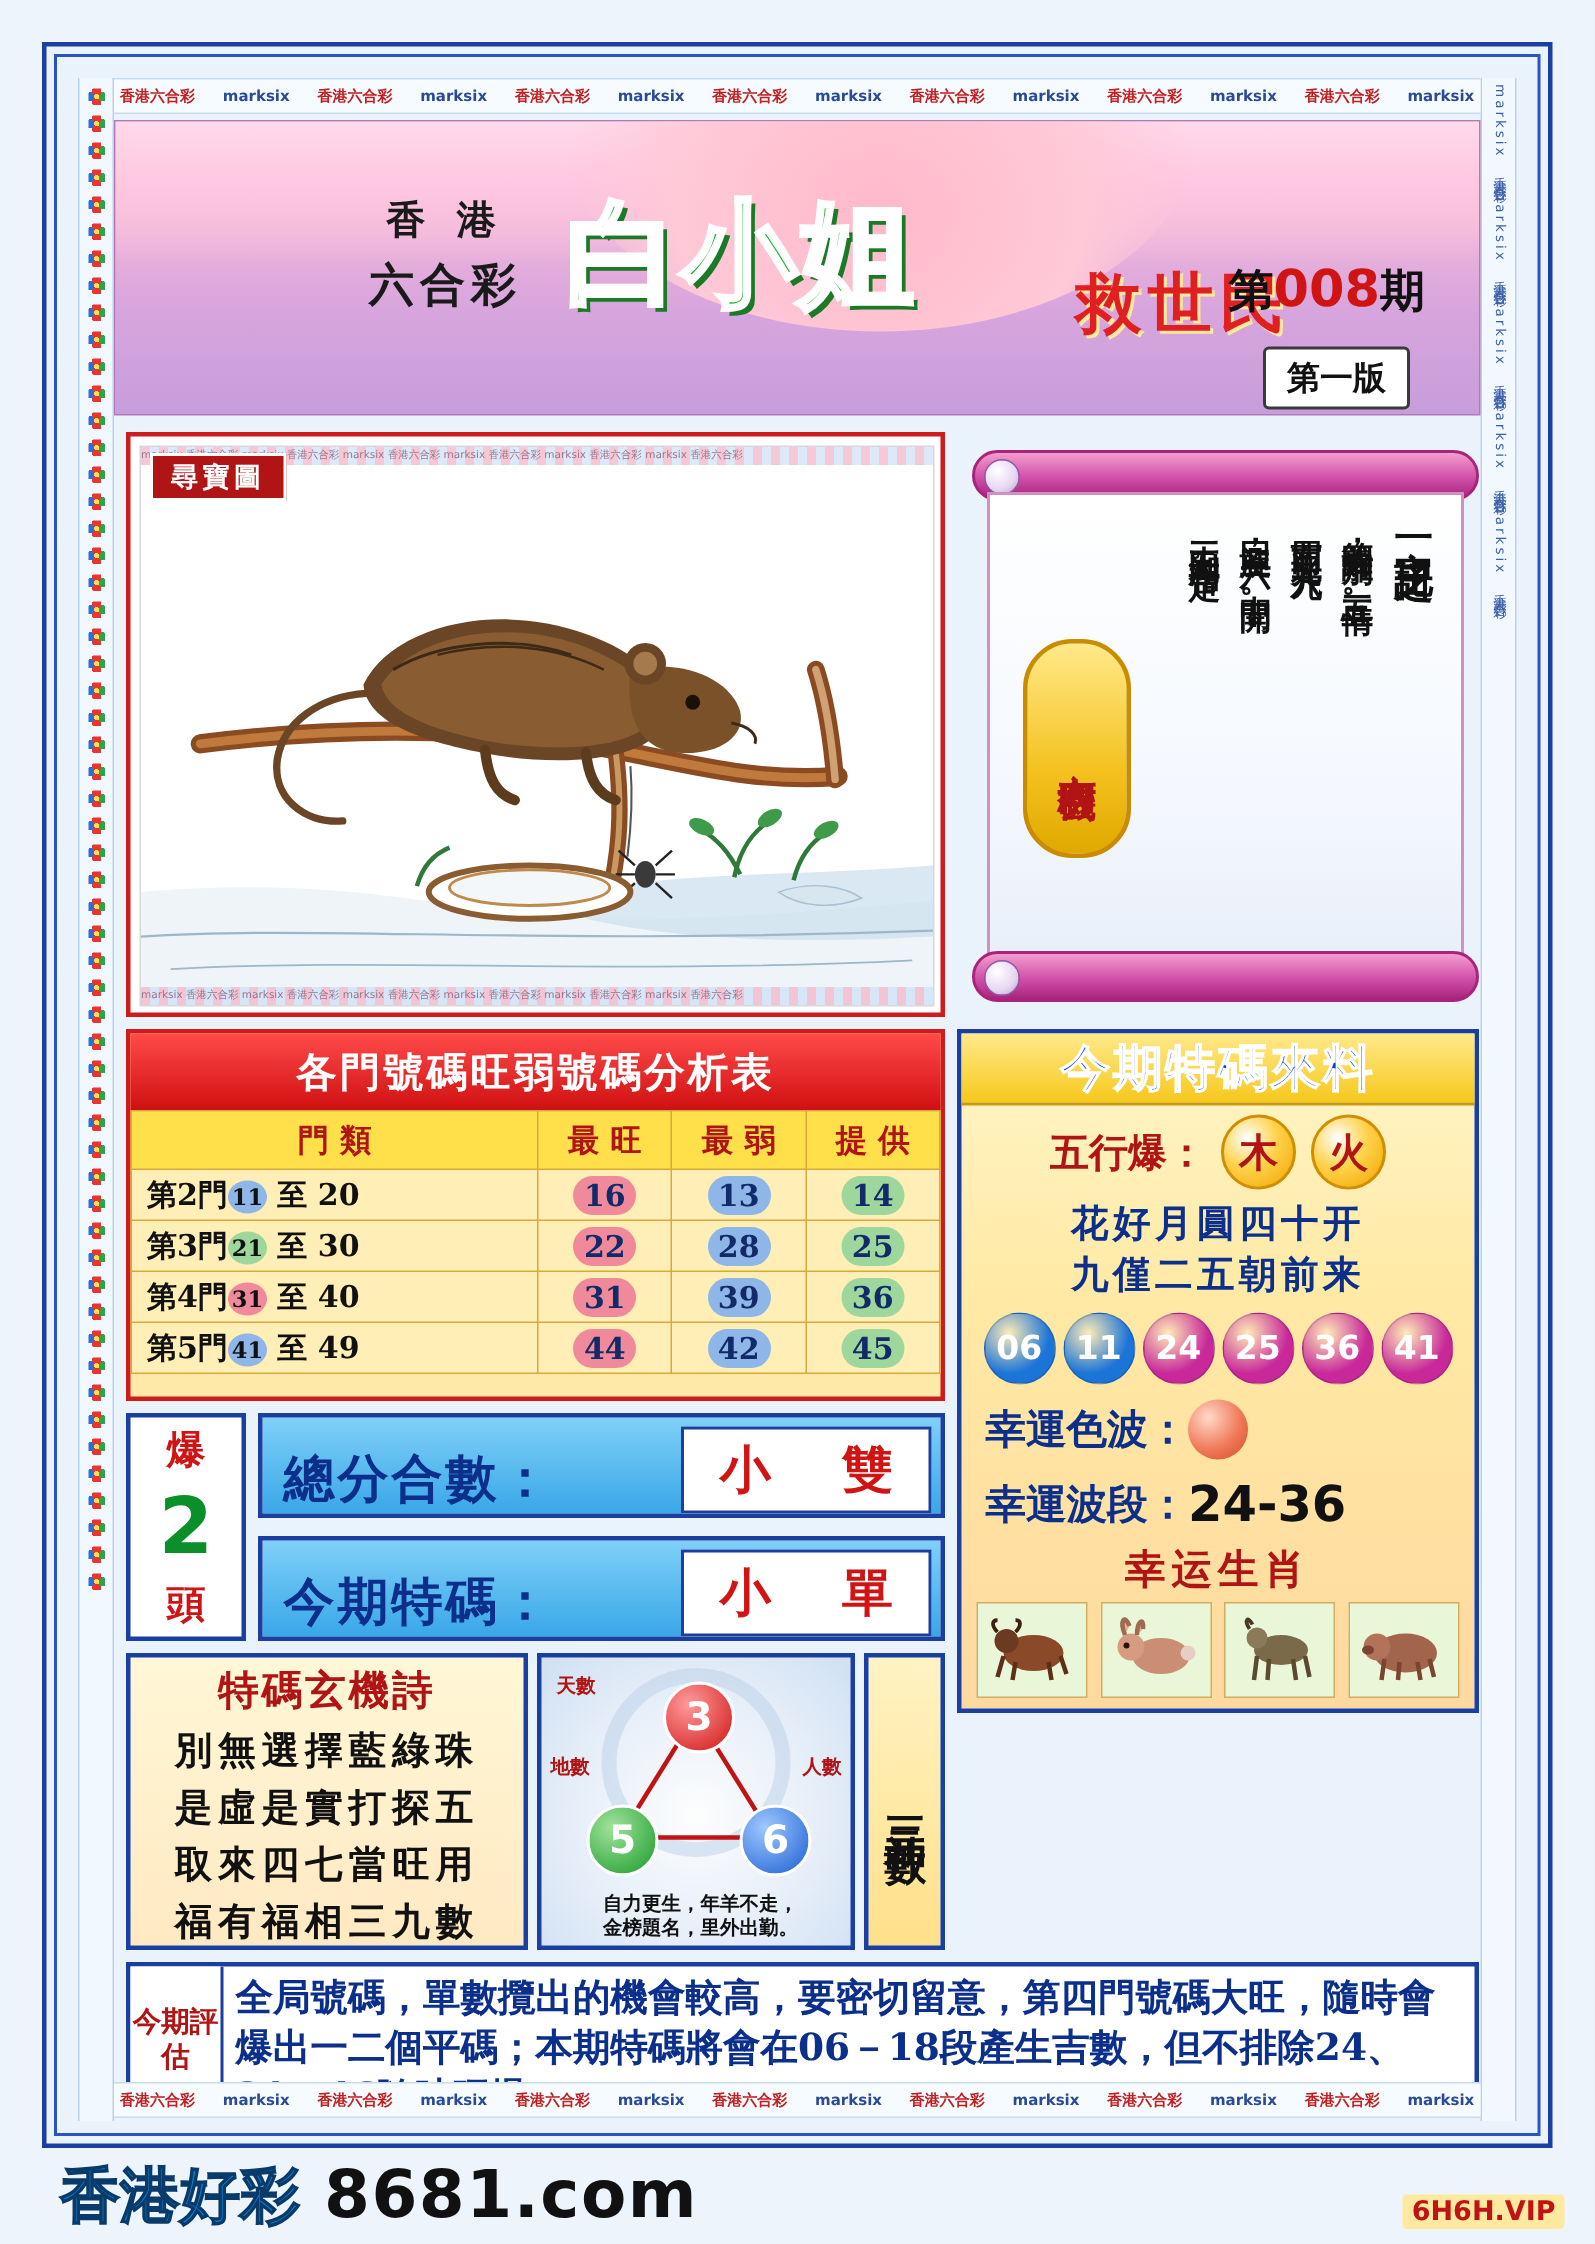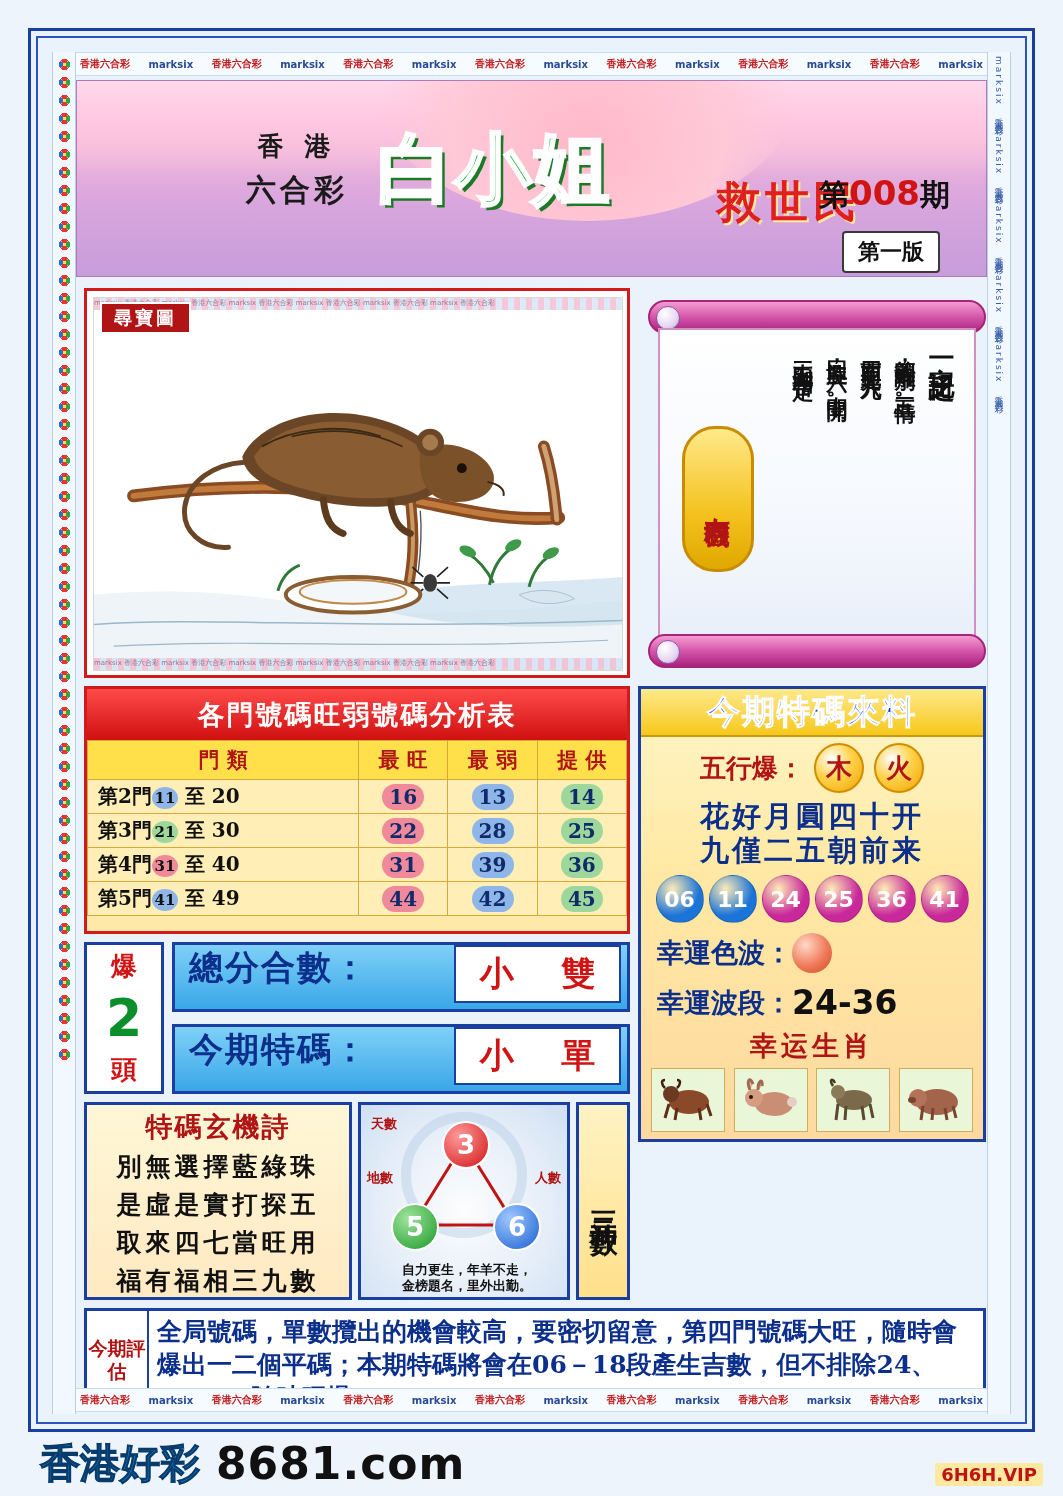--- a/index.html
+++ b/index.html
@@ -74,21 +74,21 @@
   .tbl td.range{text-align:left;padding-left:10px;color:#111;}
   .ball{display:inline-block;min-width:22px;height:22px;line-height:22px;border-radius:50%;color:#111;font-size:15px;text-align:center;padding:0 2px;}
   .b-red{background:#f08a9a;} .b-blue{background:#8fb6e8;} .b-green{background:#9ed79b;}
   .cellb{display:inline-block;min-width:30px;height:26px;line-height:26px;border-radius:13px;padding:0 6px;}
 
   
   .bao{position:absolute;left:84px;top:942px;width:80px;height:152px;border:3px solid #1b3fa0;box-sizing:border-box;background:#fff;display:flex;flex-direction:column;align-items:center;justify-content:space-between;padding:4px 0;}
   .bao .t{font-size:26px;font-weight:bold;color:#d01414;}
   .bao .n{font-size:52px;font-weight:bold;color:#0a8f2a;line-height:52px;}
   .bao .b{font-size:26px;font-weight:bold;color:#d01414;}
-  .barrow{position:absolute;left:172px;width:458px;height:70px;border:3px solid #1b3fa0;box-sizing:border-box;background:linear-gradient(180deg,#7fd0f7,#39a7e8);display:flex;align-items:flex-start;}
+  .barrow{position:absolute;left:172px;width:458px;height:70px;border:3px solid #1b3fa0;box-sizing:border-box;background:linear-gradient(180deg,#7fd0f7,#39a7e8);display:flex;align-items:flex-end;}
   .barrow.r1{top:942px;} .barrow.r2{top:1024px;}
   .barrow .lab{flex:0 0 265px;font-size:34px;font-weight:bold;color:#0b2f8a;padding-left:14px;font-family:"DejaVu Serif","Liberation Serif",serif;letter-spacing:2px;}
   .barrow .val{flex:1;background:#fff;height:54px;margin-right:6px;border:2px solid #1b3fa0;display:flex;align-items:center;justify-content:space-around;font-size:34px;font-weight:bold;color:#d01414;font-family:"DejaVu Serif","Liberation Serif",serif;}
 
   
   .poembox{position:absolute;left:84px;top:1102px;width:268px;height:198px;border:3px solid #1b3fa0;box-sizing:border-box;background:linear-gradient(180deg,#fff7d6,#ffe9c2);padding:4px;}
   .poembox .h{font-size:27px;font-weight:bold;color:#b01414;text-align:center;font-family:"DejaVu Serif","Liberation Serif",serif;letter-spacing:2px;}
   .poembox .ln{font-size:25px;font-weight:bold;color:#111;text-align:center;letter-spacing:4px;margin-top:5px;font-family:"DejaVu Serif","Liberation Serif",serif;}
 
   
@@ -103,21 +103,21 @@
 
   
   .rightcol{position:absolute;left:638px;top:686px;width:348px;height:456px;border:3px solid #1b3fa0;box-sizing:border-box;background:linear-gradient(180deg,#fff6c8,#ffe9a4 40%,#ffd9a0);}
   .rc-hd{height:46px;background:linear-gradient(180deg,#ffe98a,#f6c81c);border-bottom:2px solid #c99a10;display:flex;align-items:center;justify-content:center;}
   .rc-hd span{font-size:33px;font-weight:bold;color:#0b3fd0;letter-spacing:2px;font-family:"DejaVu Serif","Liberation Serif",serif;-webkit-text-stroke:1px #fff;}
   .rc-warn{padding:6px 8px 0 8px;font-size:22px;font-weight:bold;color:#0b2f8a;line-height:29px;font-family:"DejaVu Serif","Liberation Serif",serif;}
   .rc-warn b{color:#b01414;}
   .rc-wx{display:flex;align-items:center;justify-content:center;gap:10px;margin-top:6px;}
   .rc-wx .t{font-size:26px;font-weight:bold;color:#b01414;font-family:"DejaVu Serif","Liberation Serif",serif;}
   .wxball{width:46px;height:46px;border-radius:50%;background:radial-gradient(circle at 34% 30%,#fff,#ffd24a 45%,#f0a300);border:2px solid #d08e00;display:flex;align-items:center;justify-content:center;font-size:26px;font-weight:bold;color:#b01414;}
-  .rc-cal{margin-top:6px;text-align:center;font-size:29px;font-weight:bold;color:#0b2f8a;font-family:"DejaVu Serif","Liberation Serif",serif;line-height:34px;letter-spacing:3px;}
+  .rc-cal{margin-top:6px;text-align:center;font-size:25px;font-weight:bold;color:#0b2f8a;font-family:"DejaVu Serif","Liberation Serif",serif;line-height:34px;letter-spacing:3px;}
   .rc-nums{display:flex;justify-content:center;gap:5px;margin-top:8px;}
   .nball{width:46px;height:46px;border-radius:50%;display:flex;align-items:center;justify-content:center;font-size:22px;font-weight:bold;color:#fff;border:1px solid rgba(0,0,0,.15);}
   .rc-line{display:flex;align-items:center;padding:10px 0 0 16px;}
   .rc-line .k{font-size:27px;font-weight:bold;color:#0b2f8a;font-family:"DejaVu Serif","Liberation Serif",serif;}
   .rc-line .v{font-size:33px;font-weight:bold;color:#111;}
   .colorball{width:40px;height:40px;border-radius:50%;background:radial-gradient(circle at 34% 30%,#ffd9c8,#f07a5a 55%,#d04a28);}
   .rc-zodiac-h{text-align:center;font-size:27px;font-weight:bold;color:#b01414;margin-top:6px;font-family:"DejaVu Serif","Liberation Serif",serif;letter-spacing:4px;}
   .zrow{display:flex;justify-content:space-around;margin-top:4px;padding:0 6px;}
   .zcell{width:72px;height:62px;border:1px solid #cfae60;background:#eaf6d8;display:flex;align-items:center;justify-content:center;overflow:hidden;}
 

